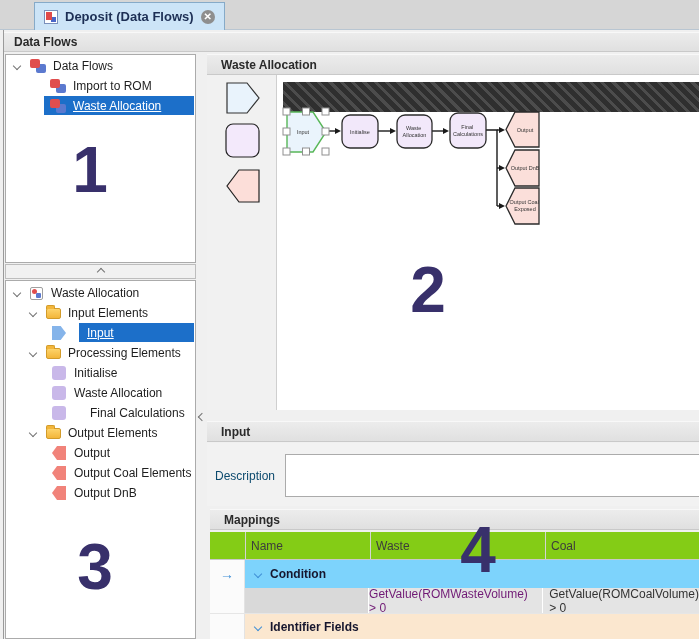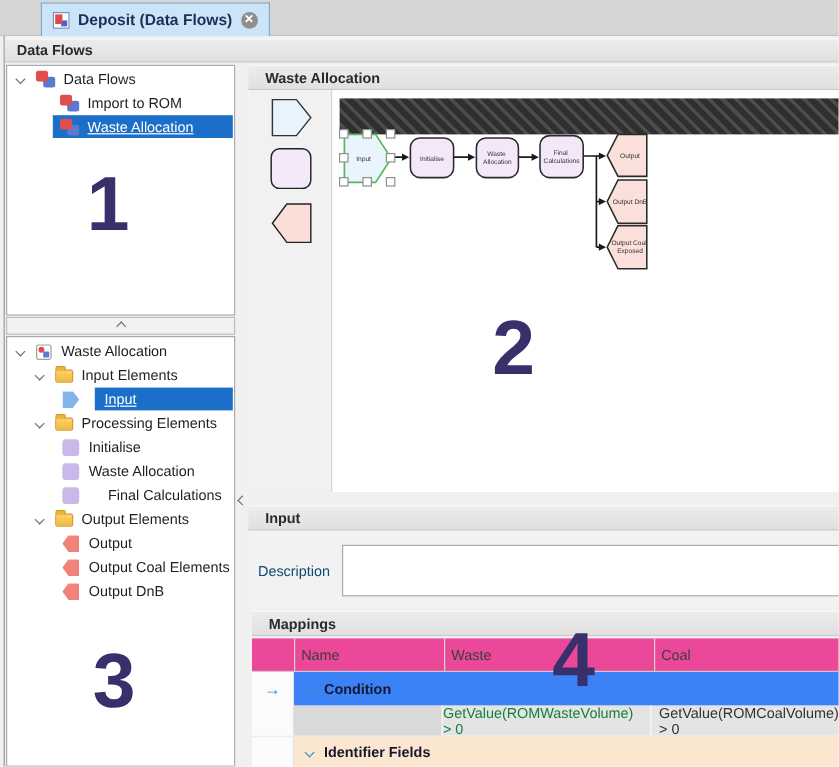--- a/index.html
+++ b/index.html
@@ -59,21 +59,21 @@
 
   
   .input-content { position:absolute; left:207px; top:443px; right:0; height:63px; background:#f2f2f2; }
   .desc-label { position:absolute; left:8px; top:26px; font-size:12px; color:#0c4a6e; }
   .desc-box { position:absolute; left:78px; top:11px; right:-2px; height:43px; background:#fff; border:1px solid #ababab; resize:none;
               font-family:"Liberation Sans",sans-serif; font-size:12px; }
 
   .maptable { position:absolute; left:210px; top:532px; right:0; bottom:0; background:#fff; }
   .mrow { position:absolute; left:0; right:0; display:flex; }
   .mcell { position:relative; font-size:12px; display:flex; align-items:center; }
-  .hdr-row { top:0; height:28px; background:#ec4899; border-bottom:1px solid #c9c9c9; color:#3c3c3c; }
+  .hdr-row { top:0; height:28px; background:#84cc16; border-bottom:1px solid #c9c9c9; color:#3c3c3c; }
   .hdr-sep { border-left:1px solid #d4d4d4; }
   .cond-row { top:28px; height:28px; }
   .val-row { top:56px; height:26px; border-bottom:1px solid #e6e6e6; }
   .idf-row { top:82px; height:25px; }
   .ind-cell { width:35px; justify-content:center; background:#fbfbfb; border-right:1px solid #e3e3e3; }
   .grp-cell { flex:1; font-weight:bold; color:#16162e; gap:9px; padding-left:10px; }
   .arrow-glyph { color:#3f8fd6; font-size:14px; font-weight:bold; }
 
   .annot { position:absolute; font-size:64px; font-weight:800; color:#38306b; line-height:1; text-align:center; width:60px; }
 </style>
@@ -286,30 +286,30 @@
       <div class="mcell" style="width:35px;"></div>
       <div class="mcell hdr-sep" style="width:125px; padding-left:5px;">Name</div>
       <div class="mcell hdr-sep" style="width:175px; padding-left:5px;">Waste</div>
       <div class="mcell hdr-sep" style="flex:1; padding-left:5px;">Coal</div>
     </div>
 
     <div class="mrow cond-row">
       <div class="mcell ind-cell">
         <span class="arrow-glyph">→</span>
       </div>
-      <div class="mcell grp-cell" style="background:#3b82f6;">
+      <div class="mcell grp-cell" style="background:#7dd3fc;">
         <span class="chev down blue"></span>
         <span>Condition</span>
       </div>
     </div>
 
     <div class="mrow val-row">
       <div class="mcell ind-cell"></div>
       <div class="mcell" style="width:125px; background:#d9d9d9; border-right:1px solid #fff;"></div>
-      <div class="mcell" style="width:175px; background:#e4e4e4; border-right:1px solid #fff; justify-content:flex-end; padding-right:8px; color:#15803d;">GetValue(ROMWasteVolume) &gt; 0</div>
+      <div class="mcell" style="width:175px; background:#e4e4e4; border-right:1px solid #fff; justify-content:flex-end; padding-right:8px; color:#701a75;">GetValue(ROMWasteVolume) &gt; 0</div>
       <div class="mcell" style="flex:1; background:#e4e4e4; padding-left:6px; color:#333;">GetValue(ROMCoalVolume) &gt; 0</div>
     </div>
 
     <div class="mrow idf-row">
       <div class="mcell ind-cell"></div>
       <div class="mcell grp-cell" style="background:#fbe7cf;">
         <span class="chev down blue"></span>
         <span>Identifier Fields</span>
       </div>
     </div>

